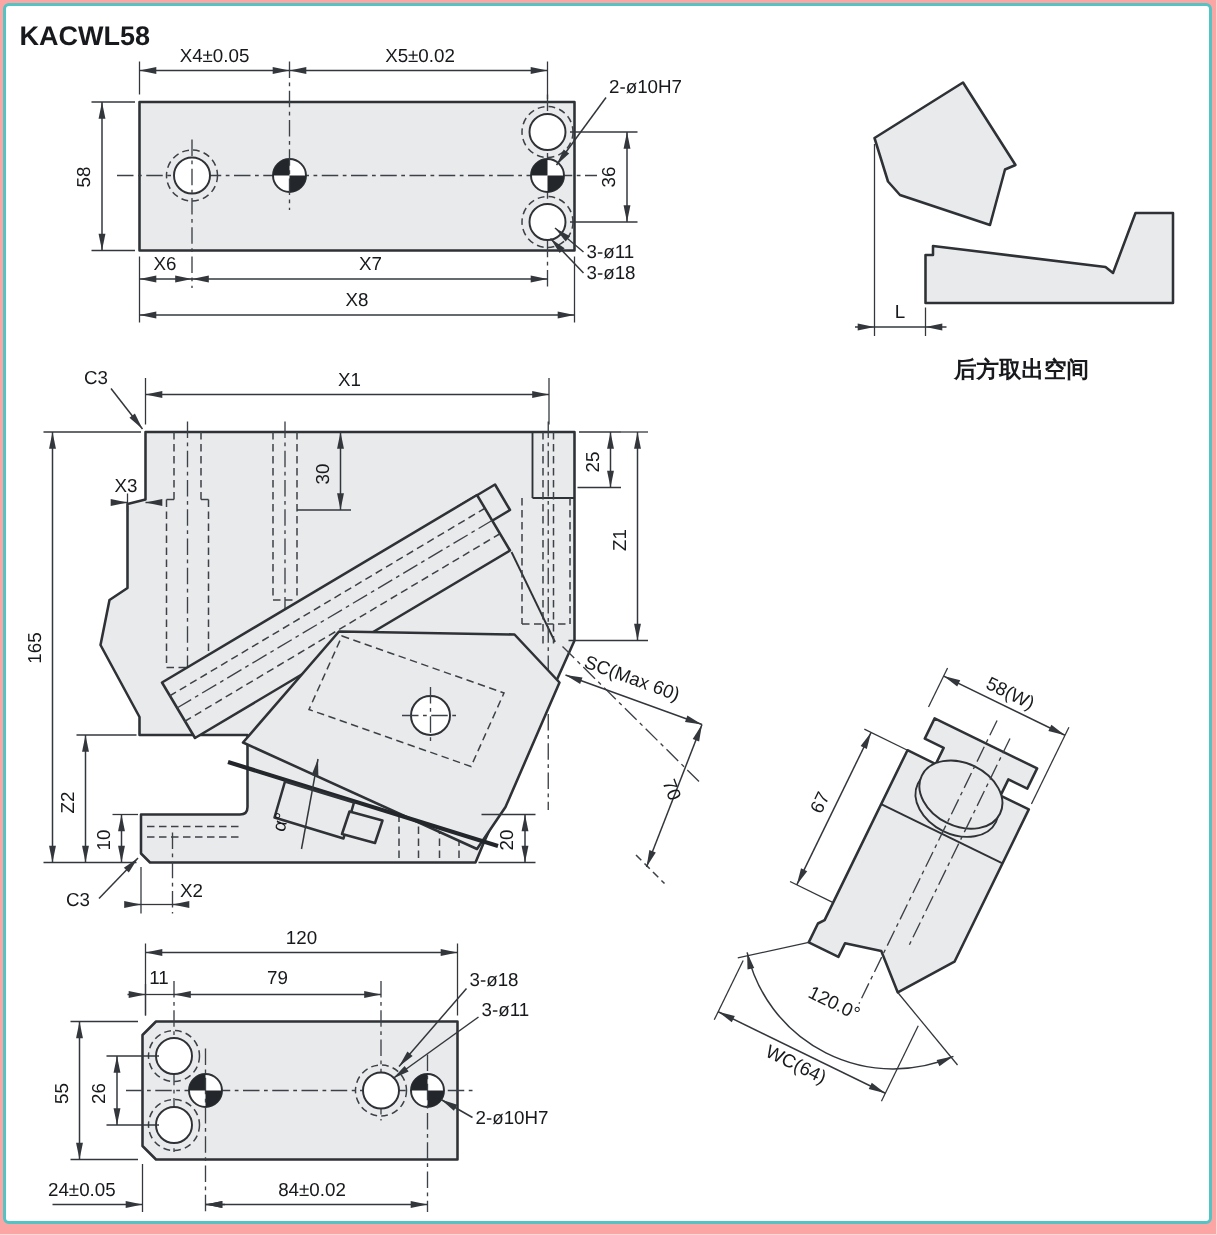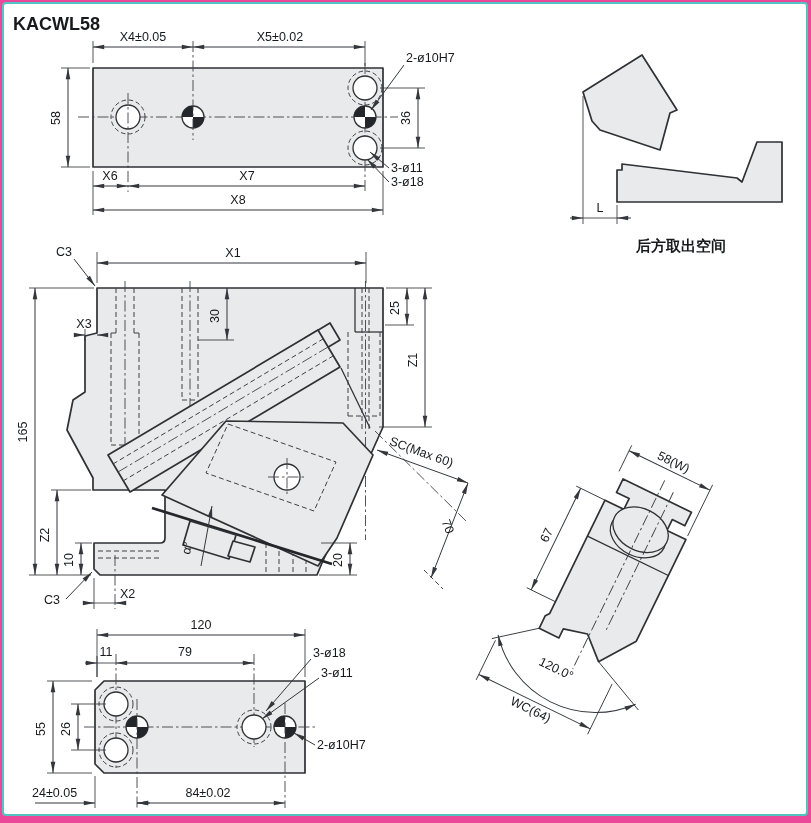--- a/index.html
+++ b/index.html
@@ -1,16 +1,16 @@
 <!DOCTYPE html>
 <html><head>
 <meta charset="utf-8">
 <style>
   html,body{margin:0;padding:0;background:#fff;}
-  #page{position:relative;width:811px;height:823px;background:#ec4899;font-family:"Liberation Sans","DejaVu Sans",sans-serif;}
+  #page{position:relative;width:811px;height:823px;background:#fca5a5;font-family:"Liberation Sans","DejaVu Sans",sans-serif;}
   svg{position:absolute;left:0;top:0;}
   .outline{fill:#e9eaeb;stroke:#2e3135;stroke-width:1.7;stroke-linejoin:round;}
   .edge{stroke:#2e3135;stroke-width:1.25;fill:none;}
   .edge-heavy{stroke:#23262a;stroke-width:2.8;fill:none;}
   .hid{stroke:#3c4147;stroke-width:1;fill:none;stroke-dasharray:5 3;}
   .cl{stroke:#3c4147;stroke-width:.9;fill:none;stroke-dasharray:11 3 2.5 3;}
   .dim{stroke:#33373c;stroke-width:1;fill:none;}
   .ext{stroke:#33373c;stroke-width:.85;fill:none;}
   .hole{fill:#fff;stroke:#2e3135;stroke-width:1.3;}
   .holeg{fill:#e9eaeb;stroke:#2e3135;stroke-width:1.3;}

